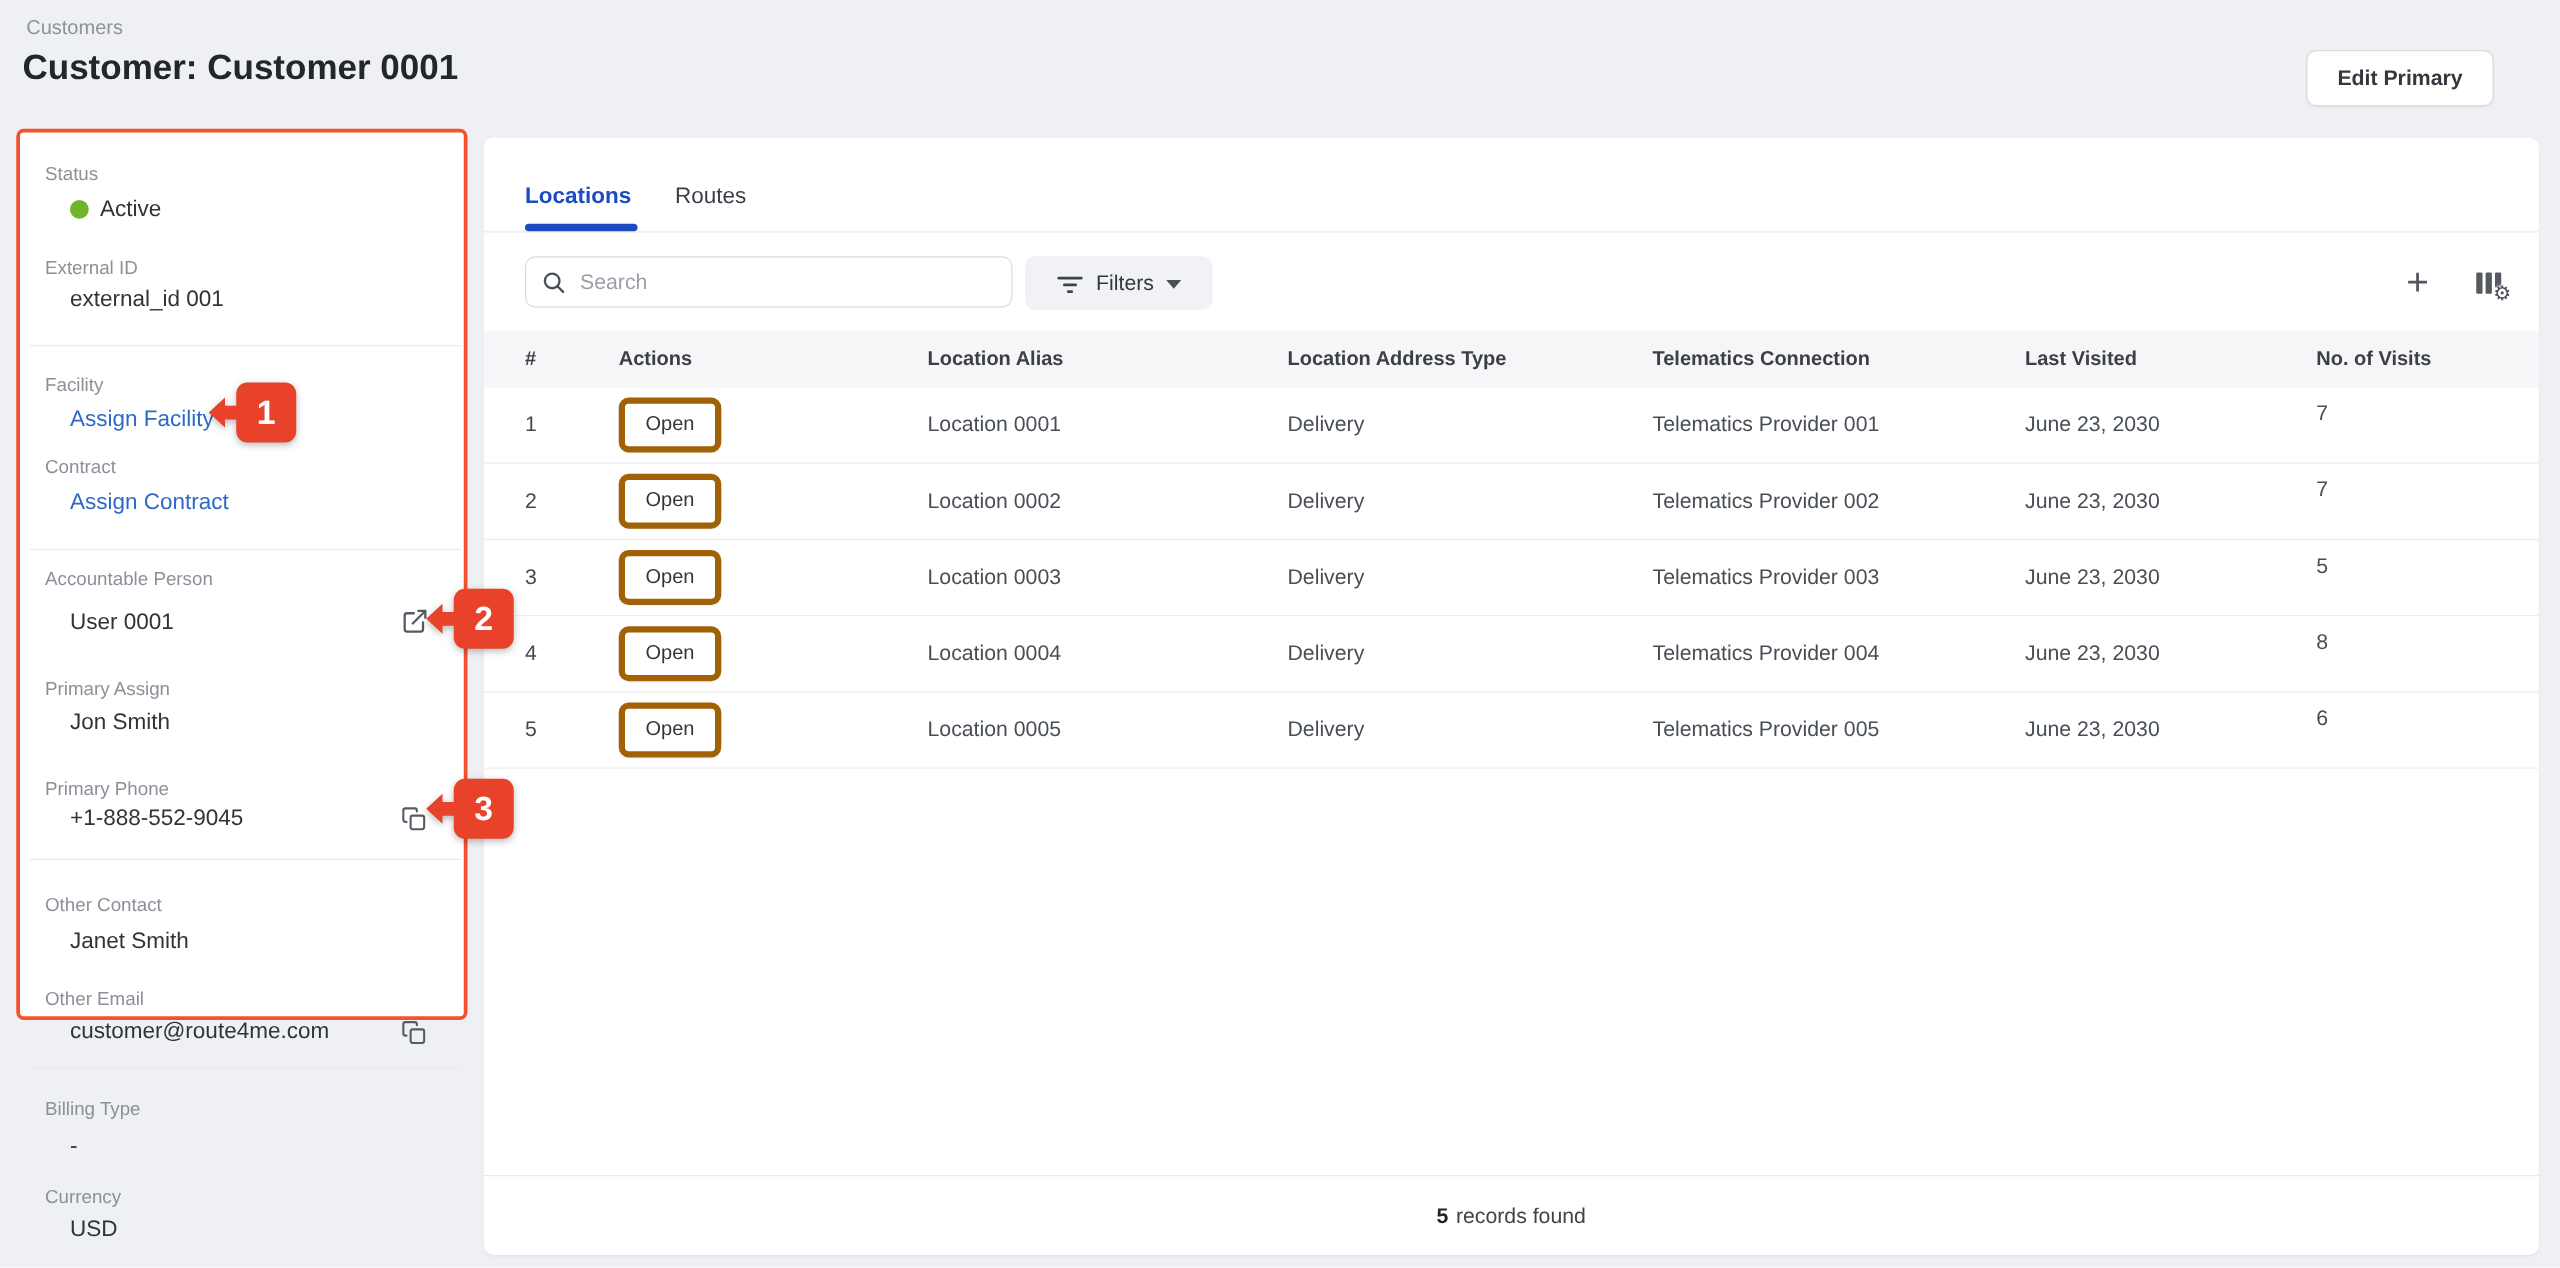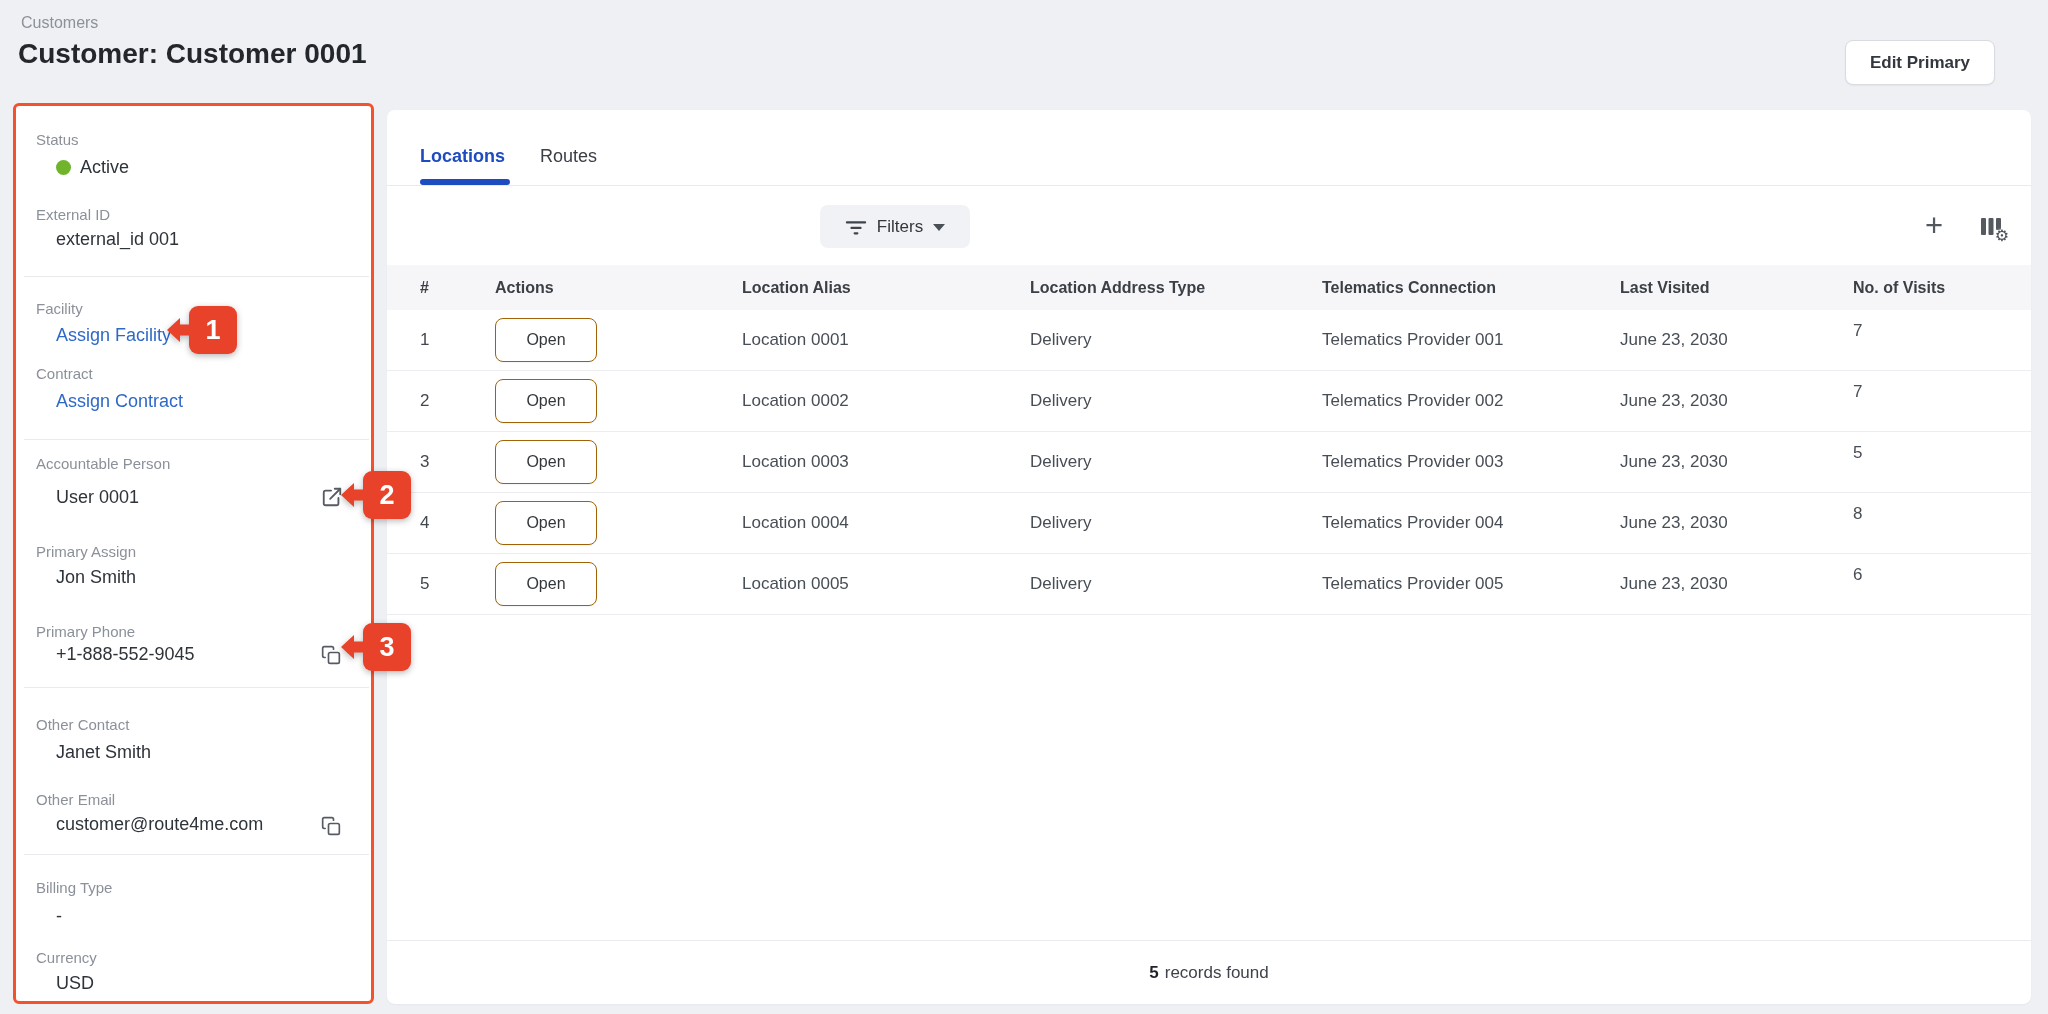--- a/index.html
+++ b/index.html
@@ -16,21 +16,21 @@
   .breadcrumb{position:absolute;left:21px;top:14px;font-size:16px;color:#8c919a;}
   .page-title{position:absolute;left:18px;top:38px;font-size:28px;font-weight:600;color:#23262b;}
   .edit-btn{
     position:absolute;left:1845px;top:40px;width:150px;height:45px;
     background:#fff;border:1px solid #d9dbe0;border-radius:8px;
     font-size:17px;font-weight:600;color:#33373e;display:flex;align-items:center;justify-content:center;
     box-shadow:0 1px 2px rgba(16,24,40,.05);cursor:pointer;
   }
   
   .sidebar{
-    position:absolute;left:13px;top:103px;width:361px;height:901px;
+    position:absolute;left:13px;top:103px;width:361px;height:713px;
     background:#fff;border:3px solid var(--accent-red);border-radius:6px;
   }
   .sb-label{position:absolute;left:20px;font-size:15px;line-height:1.2;color:#8b9099;}
   .sb-value{position:absolute;left:20px;font-size:18px;line-height:1.25;color:#2f343a;margin-left:20px;}
   .sb-link{color:var(--link-blue);cursor:pointer;}
   .sb-div{position:absolute;left:8px;right:2px;height:1px;background:#e9eaee;}
   .status-dot{display:inline-block;width:15px;height:15px;border-radius:50%;
     background:var(--status-green);margin-right:9px;vertical-align:-2px;}
   .sb-icon{position:absolute;right:28px;width:22px;height:22px;color:#565b63;cursor:pointer;}
   
@@ -82,21 +82,21 @@
   .thead,.trow{
     position:relative;display:grid;padding-left:33px;
     grid-template-columns:75px 247px 288px 292px 298px 233px 1fr;align-items:center;
   }
   .thead{position:absolute;left:0;right:0;top:155px;height:45px;background:#f6f6f8;
     font-size:16px;font-weight:600;color:#3b4046;}
   .tbody{position:absolute;left:0;right:0;top:200px;}
   .trow{height:61px;border-bottom:1px solid #ededf1;font-size:17px;color:#484e56;}
   .cell-num{color:#43484f;}
   .open-btn{
-    width:102px;height:44px;background:#fff;border:1px solid #a16207;border-radius:8px;
+    width:82px;height:44px;background:#fff;border:5px solid #a16207;border-radius:8px;
     font-size:16px;color:#33373c;font-family:inherit;cursor:pointer;
     box-shadow:0 1px 1px rgba(16,24,40,.04);
   }
   .cell-visits{transform:translateY(-9px);}
   
   .table-footer{
     position:absolute;left:0;right:0;top:830px;height:64px;border-top:1px solid #e9ebef;
     display:flex;align-items:center;justify-content:center;font-size:17px;color:#3f444c;gap:6px;
   }
   .table-footer b{color:#1f2329;font-weight:700;}
@@ -186,20 +186,27 @@
   <div class="box">3</div>
 </div>
 
 <div class="main-card">
 
   <div class="tab active" style="left:33px">Locations</div>
   <div class="tab inactive" style="left:153px">Routes</div>
   <div class="tabs-divider"></div>
   <div class="tab-underline"></div>
 
+  <div class="search-box">
+    <svg width="20" height="20" viewBox="0 0 24 24" fill="none" stroke="#4b5058" stroke-width="2.2" stroke-linecap="round">
+      <circle cx="10.5" cy="10.5" r="7"></circle>
+        <line x1="15.8" y1="15.8" x2="21" y2="21"></line>
+    </svg>
+    <input type="text" placeholder="Search" style="">
+  </div>
 
   <button class="filters-btn">
     <svg width="22" height="20" viewBox="0 0 24 22" stroke="#3f444b" stroke-width="2.4" stroke-linecap="round">
       <line x1="2" y1="6" x2="22" y2="6"></line>
         <line x1="7" y1="12" x2="17" y2="12"></line>
         <line x1="10.5" y1="18" x2="13.5" y2="18"></line>
     </svg>
     <span>Filters</span>
     <span class="caret"></span>
   </button>

